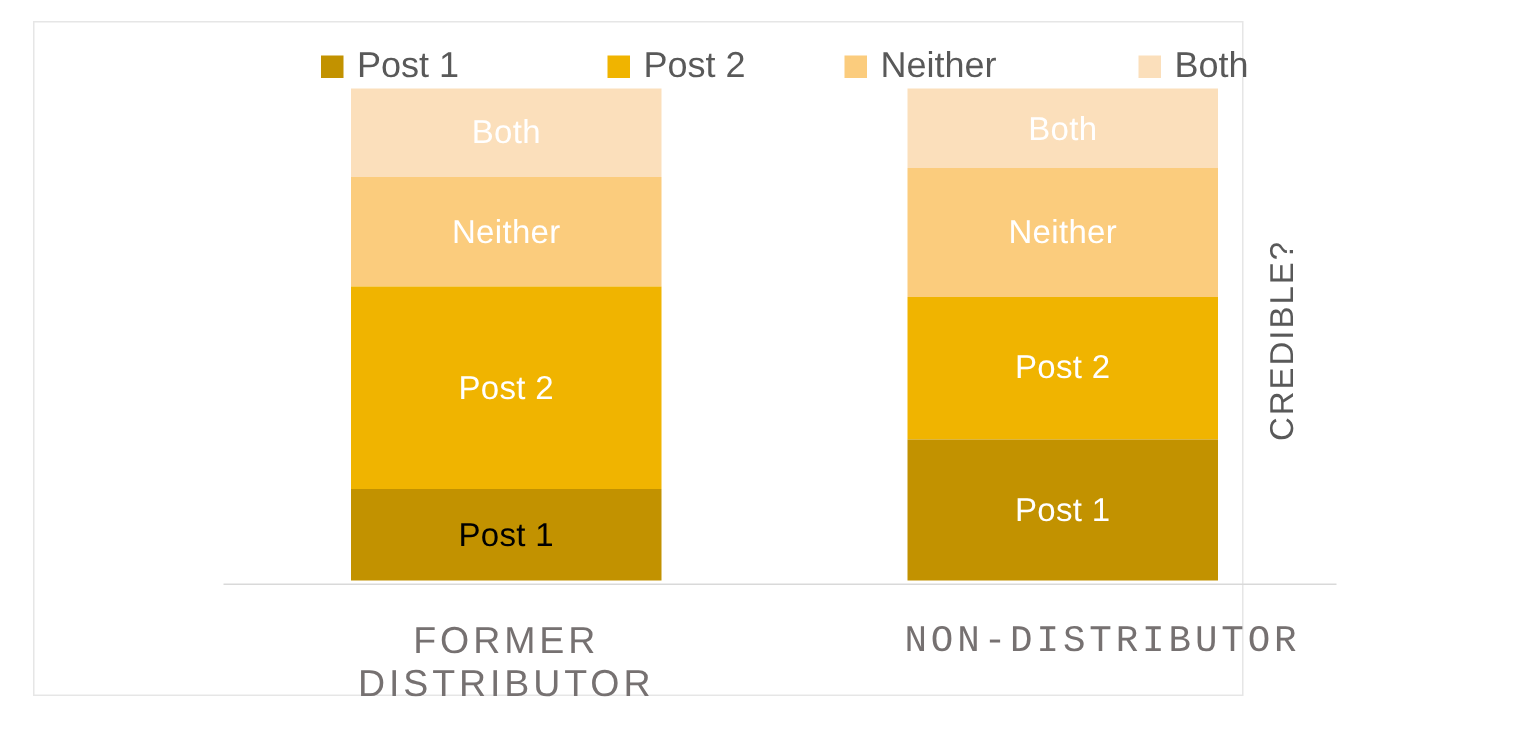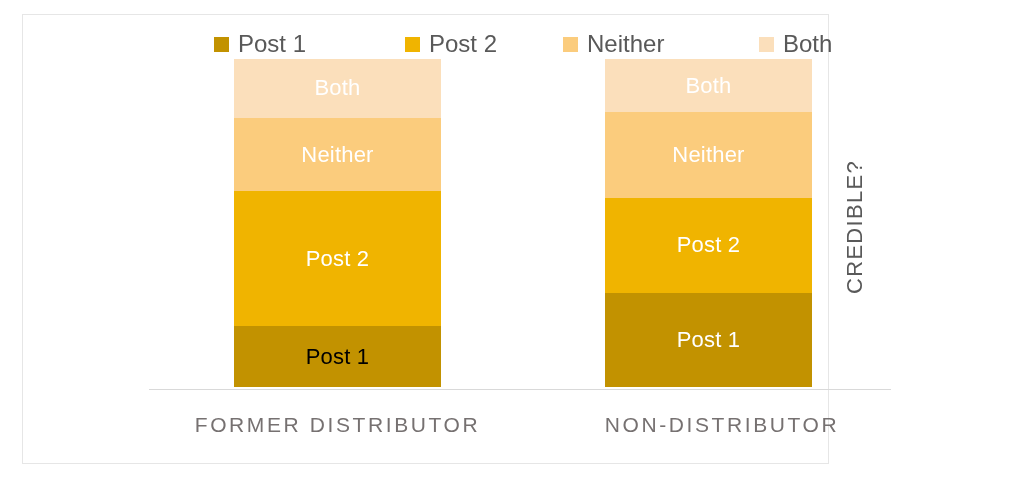--- a/index.html
+++ b/index.html
@@ -88,21 +88,21 @@
     font-size: 22px;
     line-height: 1;
     letter-spacing: 0.2px;
   }
 
   .cat-label {
     position: absolute;
     top: 398px;
     width: 330px;
     text-align: center;
-    font-size: 21px;
+    font-size: 25px;
     letter-spacing: 2.6px;
     color: #767171;
   }
 
   #axis-title {
     position: absolute;
     left: 812px;
     top: 122px;
     width: 40px;
     height: 180px;
@@ -166,20 +166,20 @@
         <div class="segment" style="flex: 0.261738 0 0px; background: rgb(251, 204, 125);">
           <span class="segment-label" style="color: rgb(255, 255, 255);">Neither</span>
         </div>
         <div class="segment" style="flex: 0.28971 0 0px; background: rgb(240, 180, 0);">
           <span class="segment-label" style="color: rgb(255, 255, 255);">Post 2</span>
         </div>
         <div class="segment" style="flex: 0.286713 0 0px; background: rgb(194, 146, 0);">
           <span class="segment-label" style="color: rgb(255, 255, 255);">Post 1</span>
         </div>
       </div>
-      <div class="cat-label" style="left: 534px;">NON-DISTRIBUTOR</div>
+      <div class="cat-label" style="left: 547px; font-family: Liberation Mono, monospace;">NON-DISTRIBUTOR</div>
     </div>
 
   <div id="axis-title">
     <span>CREDIBLE?</span>
   </div>
 
 </div>
 
 </body></html>

